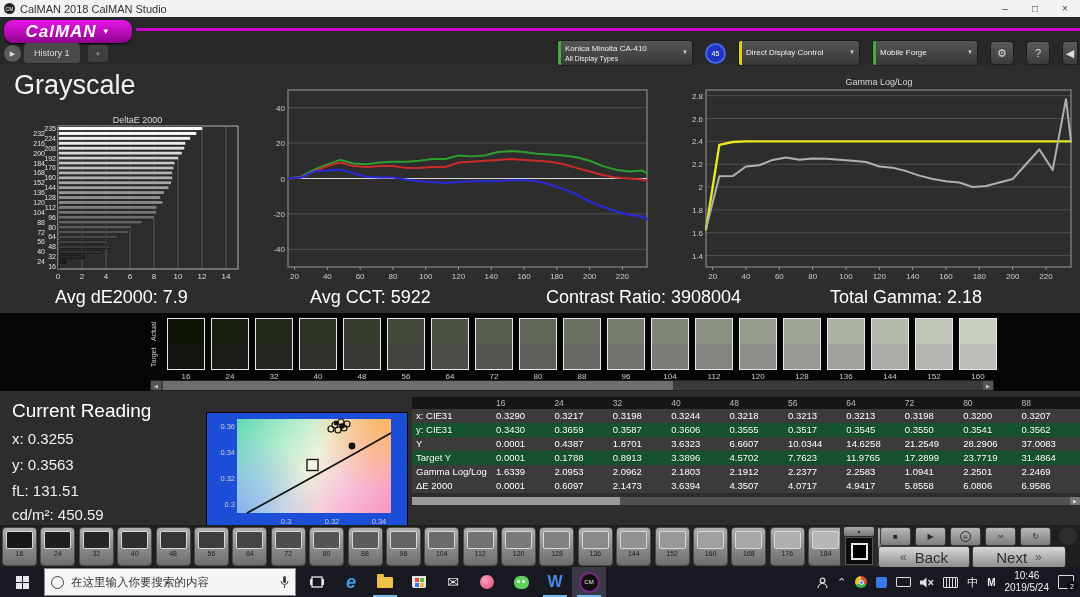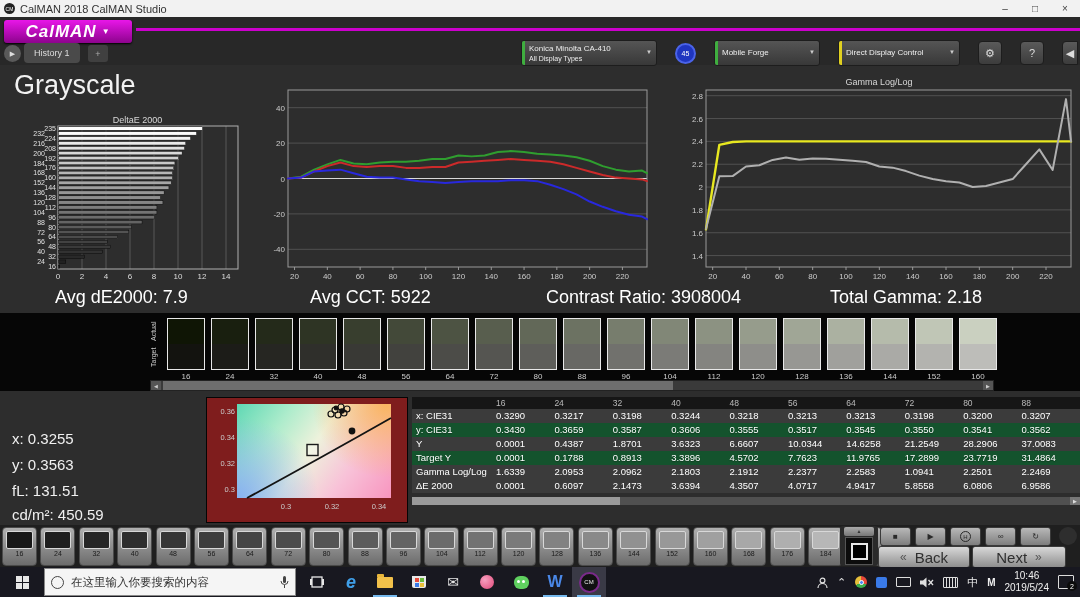--- a/index.html
+++ b/index.html
@@ -7,33 +7,33 @@
        font-family:"Liberation Sans",sans-serif;background:#2d2d2d;}
   
   .titlebar{position:absolute;left:0;top:0;width:1080px;height:17px;background:#f2f2f2;
             display:flex;align-items:center;font-size:11px;color:#333;}
   .app-ico{width:11px;height:11px;border-radius:50%;background:#222;color:#fff;font-size:5px;
            display:flex;align-items:center;justify-content:center;margin:0 5px 0 4px;}
   .wctrl{margin-left:auto;display:flex;}
   .wctrl span{width:30px;text-align:center;font-size:10px;color:#444;cursor:default;}
   
   .header{position:absolute;left:0;top:17px;width:1080px;height:48px;background:#282828;}
-  .logo{position:absolute;left:4px;top:3px;width:128px;height:23px;border-radius:3px;
+  .logo{position:absolute;left:4px;top:3px;width:128px;height:23px;border-radius:9px;
         background:linear-gradient(180deg,#e816e8,#8d038d);display:flex;align-items:center;
         justify-content:center;color:#fff;font-weight:bold;font-style:italic;font-size:17px;
         letter-spacing:1px;box-shadow:0 1px 2px #000;}
   .logo .caret{font-size:8px;margin-left:5px;font-style:normal;}
   .magenta-line{position:absolute;left:136px;top:11px;width:944px;height:3px;background:#cc00cc;}
   .tab-play{position:absolute;left:4px;top:28px;width:17px;height:17px;border-radius:50%;
             background:#5a5a5a;color:#ddd;font-size:7px;display:flex;align-items:center;justify-content:center;}
   .hist-tab{position:absolute;left:24px;top:26px;height:20px;padding:0 10px;background:#4a4a4a;
             border-radius:4px;color:#ddd;font-size:9px;display:flex;align-items:center;}
   .add-tab{position:absolute;left:88px;top:28px;width:20px;height:17px;background:#404040;
            border-radius:3px;color:#aaa;font-size:9px;display:flex;align-items:center;justify-content:center;}
-  .hdr-controls{position:absolute;right:2px;top:23px;display:flex;align-items:center;gap:18px;}
+  .hdr-controls{position:absolute;right:2px;top:23px;display:flex;align-items:center;gap:12px;}
   .drop{height:24px;background:linear-gradient(180deg,#555,#383838);border:1px solid #1d1d1d;
         border-radius:3px;display:flex;align-items:center;color:#eee;position:relative;padding-right:16px;}
   .drop .bar{width:3px;align-self:stretch;border-radius:2px 0 0 2px;margin-right:4px;}
   .drop .dd-caret{position:absolute;right:4px;top:8px;font-size:6px;color:#ccc;}
   .drop .l2{font-size:7px;line-height:9px;}
   .drop .l1{font-size:8px;line-height:10px;}
   .badge45{width:17px;height:17px;border-radius:50%;background:#1f35c0;border:2px solid #4a63e8;
            color:#fff;font-size:7px;display:flex;align-items:center;justify-content:center;}
   .sqbtn{width:22px;height:22px;border-radius:4px;background:linear-gradient(180deg,#5a5a5a,#3c3c3c);
          border:1px solid #1d1d1d;color:#ddd;font-size:11px;display:flex;align-items:center;justify-content:center;}
@@ -51,21 +51,21 @@
   .gsw .cols{height:50px;border:1px solid #e8e8e8;display:flex;flex-direction:column;}
   .gsw .a,.gsw .t{flex:1;}
   .gsw .lbl{font-size:8px;color:#ccc;text-align:center;margin-top:2px;}
   .hscroll{position:absolute;left:150px;top:67px;width:842px;height:9px;background:#3a3a3a;border:1px solid #222;}
   .hscroll .thumb{position:absolute;left:12px;top:0;height:100%;width:510px;background:#6e6e6e;}
   .hscroll .arr{position:absolute;top:0;width:10px;height:100%;background:#555;color:#ccc;font-size:5px;
                 display:flex;align-items:center;justify-content:center;}
   
   .reading-title{position:absolute;left:12px;top:400px;font-size:19px;color:#fff;}
   .reading-line{position:absolute;left:12px;font-size:15px;color:#f0f0f0;}
-  .cie{position:absolute;left:206px;top:397px;width:200px;height:124px;background:#7f1d1d;
+  .cie{position:absolute;left:206px;top:412px;width:200px;height:124px;background:#1d4ed8;
        border:1px solid #050505;}
   .cie .plotbg{position:absolute;left:30px;top:6px;width:154px;height:94px;
      background:
        radial-gradient(circle at 97% 0%, rgba(250,180,90,.95), rgba(250,180,90,0) 42%),
        radial-gradient(circle at 0% 100%, rgba(130,170,245,.9), rgba(130,170,245,0) 45%),
        linear-gradient(125deg,#5fd8b4 0%,#aeeccc 26%,#eef2dc 48%,#f8c2d8 72%,#f895bf 100%);}
   .cie .tick{position:absolute;font-size:7.5px;color:#ccc;}
   
   #dtable{position:absolute;left:412px;top:397px;width:668px;}
   .trow{display:flex;height:14px;line-height:14px;font-size:9.5px;color:#fff;}
@@ -177,28 +177,28 @@
     <div class="hdr-controls">
       <div class="drop" style="width:118px">
         <span class="bar" style="background:#3fae3f"></span>
         <span>
           <div class="l1">Konica Minolta CA-410</div>
           <div class="l2">All Display Types</div>
         </span>
         <span class="dd-caret">▼</span>
       </div>
       <div class="badge45">45</div>
+      <div class="drop" style="width:104px">
+        <span class="bar" style="background:#e0d020"></span>
+        <span class="l1">Direct Display Control</span>
+        <span class="dd-caret">▼</span>
+      </div>
       <div class="drop" style="width:88px">
         <span class="bar" style="background:#3fae3f"></span>
         <span class="l1">Mobile Forge</span>
-        <span class="dd-caret">▼</span>
-      </div>
-      <div class="drop" style="width:104px">
-        <span class="bar" style="background:#e0d020"></span>
-        <span class="l1">Direct Display Control</span>
         <span class="dd-caret">▼</span>
       </div>
       <div class="sqbtn">
           <span>⚙</span>
         </div>
       <div class="sqbtn">
           <span>?</span>
         </div>
       <div class="sqbtn" style="width:14px;border-radius:4px 0 0 4px">
           <span>◀</span>
@@ -516,20 +516,21 @@
           <div class="lbl">160</div>
         </div>
       </div>
     <div class="hscroll">
       <span class="arr" style="left:0">◀</span>
       <span class="thumb"></span>
       <span class="arr" style="right:0">▶</span>
     </div>
   </div>
 
+  <div class="reading-title">Current Reading</div>
   <div class="reading-line" style="top:430px">x: 0.3255</div>
   <div class="reading-line" style="top:456px">y: 0.3563</div>
   <div class="reading-line" style="top:482px">fL: 131.51</div>
   <div class="reading-line" style="top:506px">cd/m²: 450.59</div>
 
   <div class="cie">
     <div class="plotbg"></div>
     <svg width="198" height="122" style="position:absolute;left:0;top:0">
       <path d="M 40 100 Q 110 62 184 20" stroke="#141414" stroke-width="1.8" fill="none"></path>
       <rect x="100" y="46.5" width="11" height="11" fill="rgba(255,255,255,0.25)" stroke="#1a1a1a" stroke-width="1.4"></rect>

